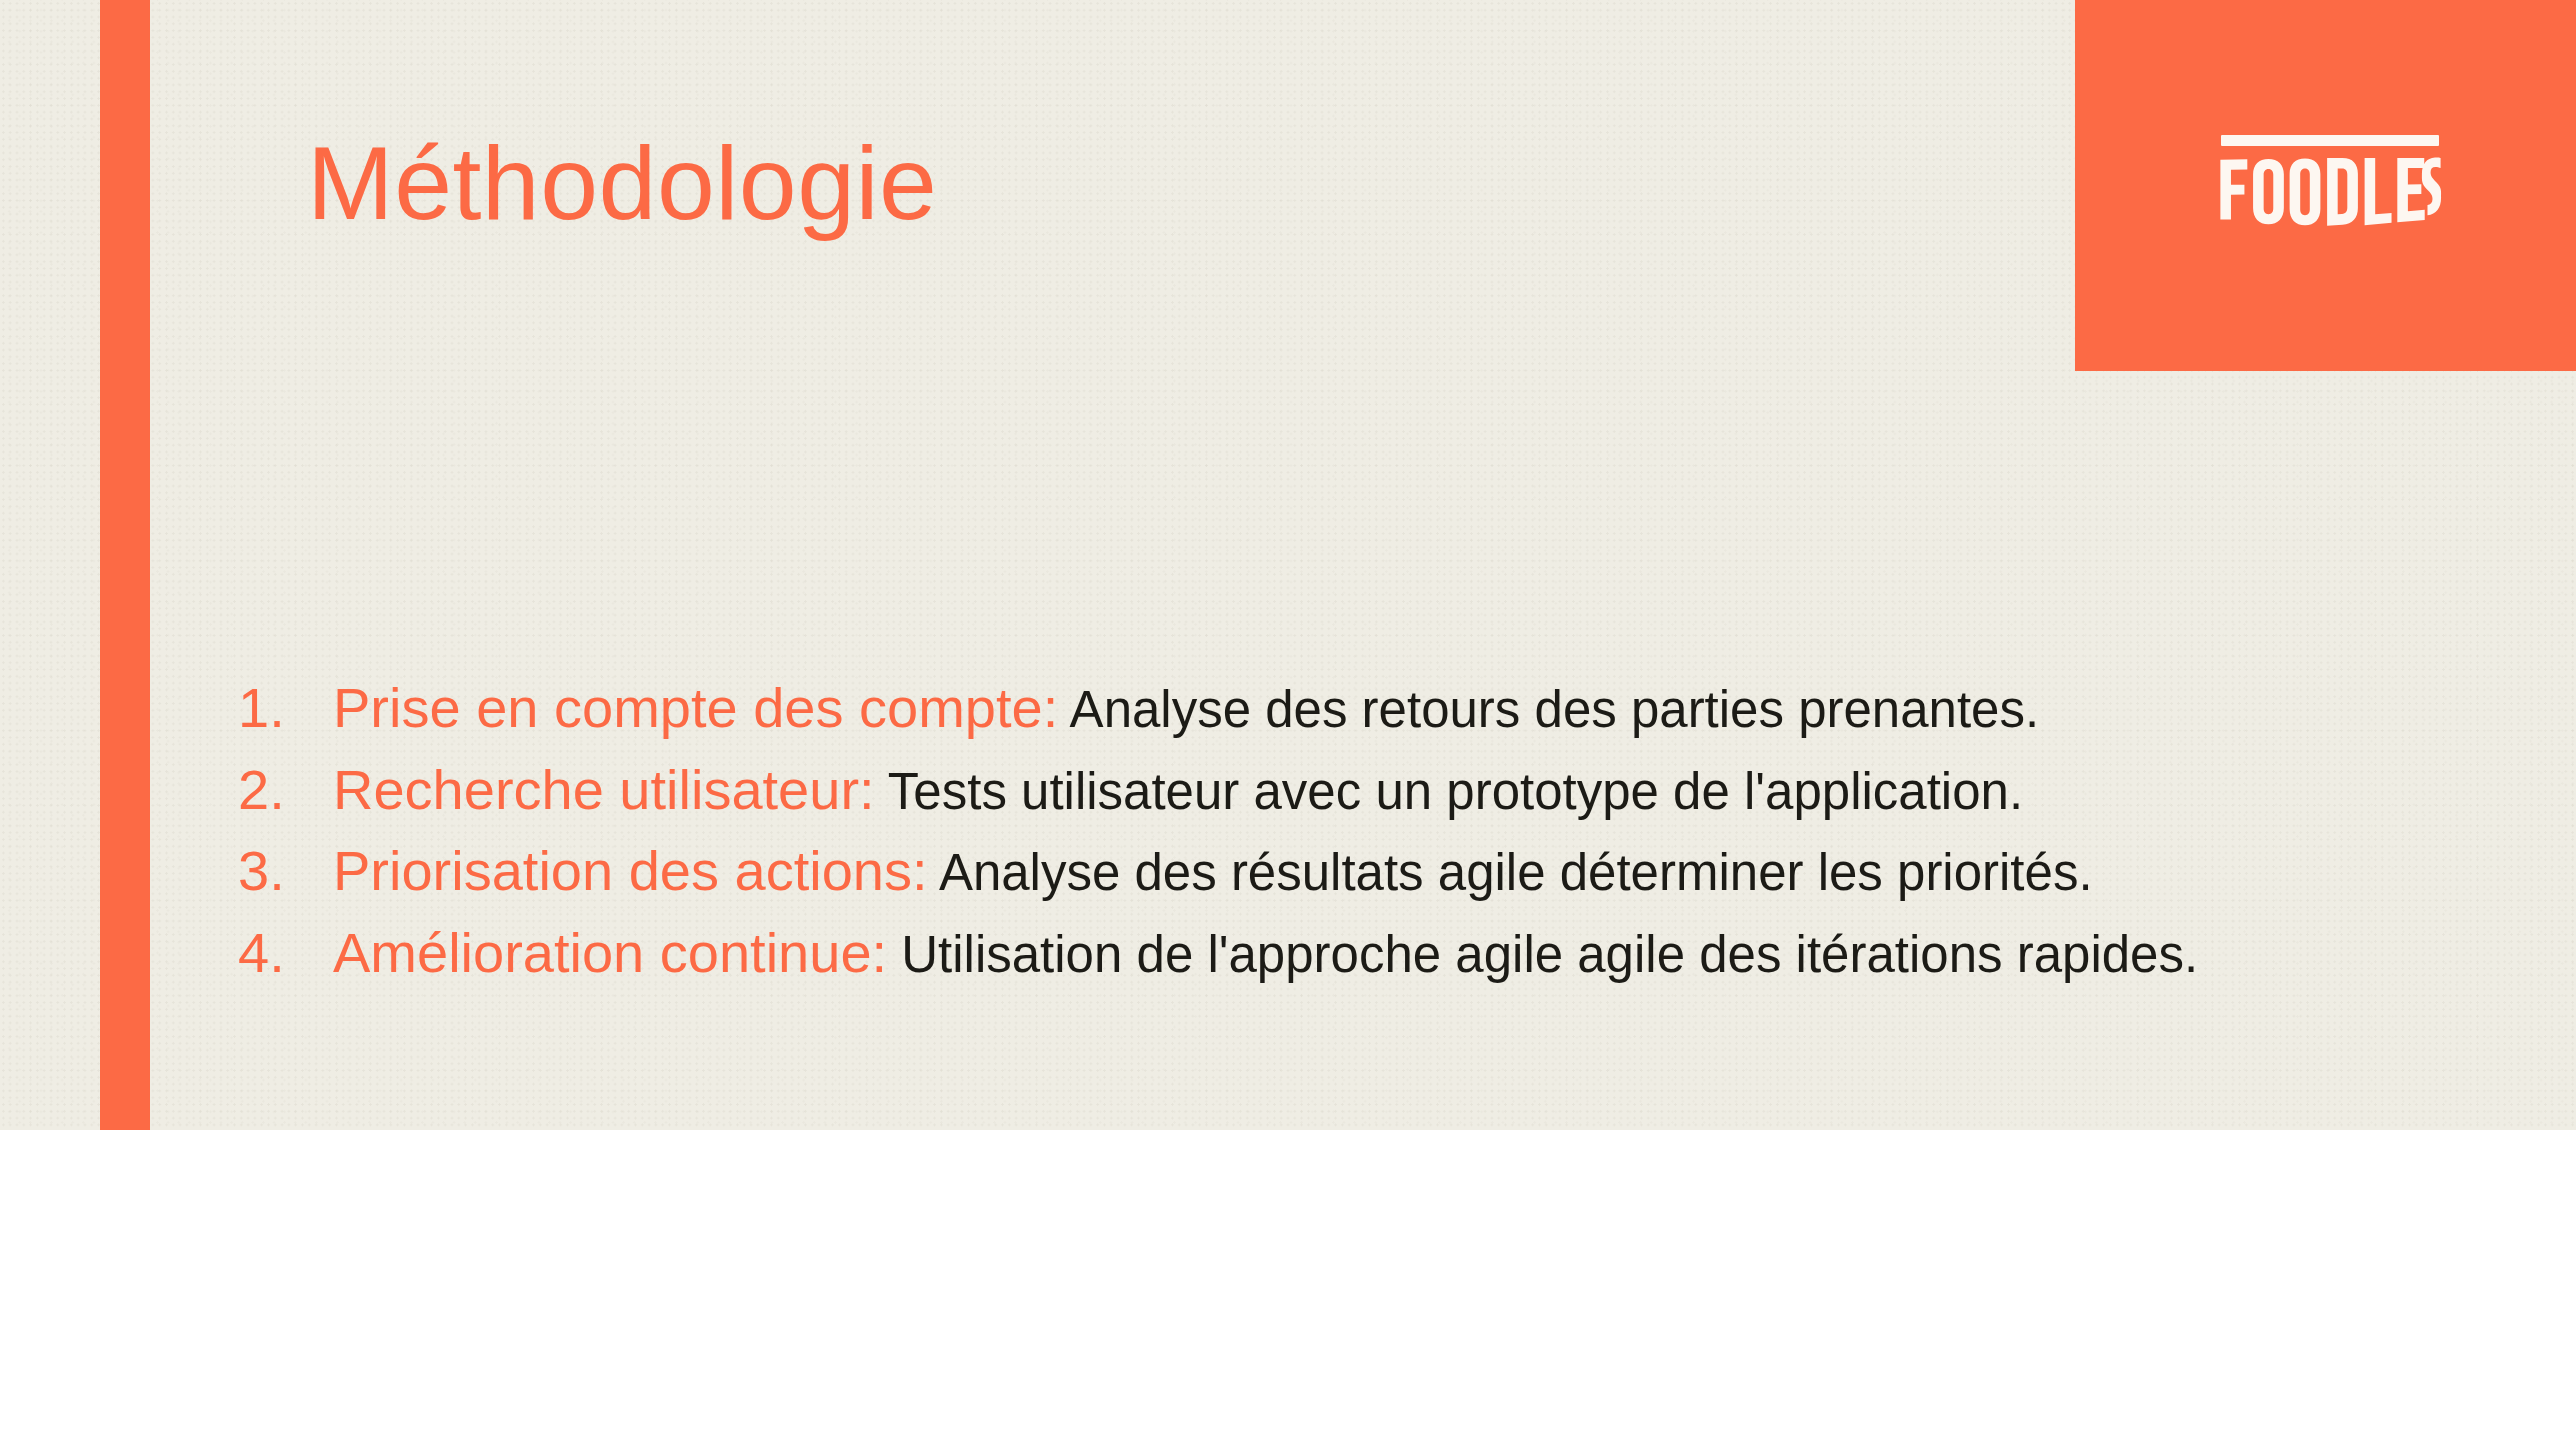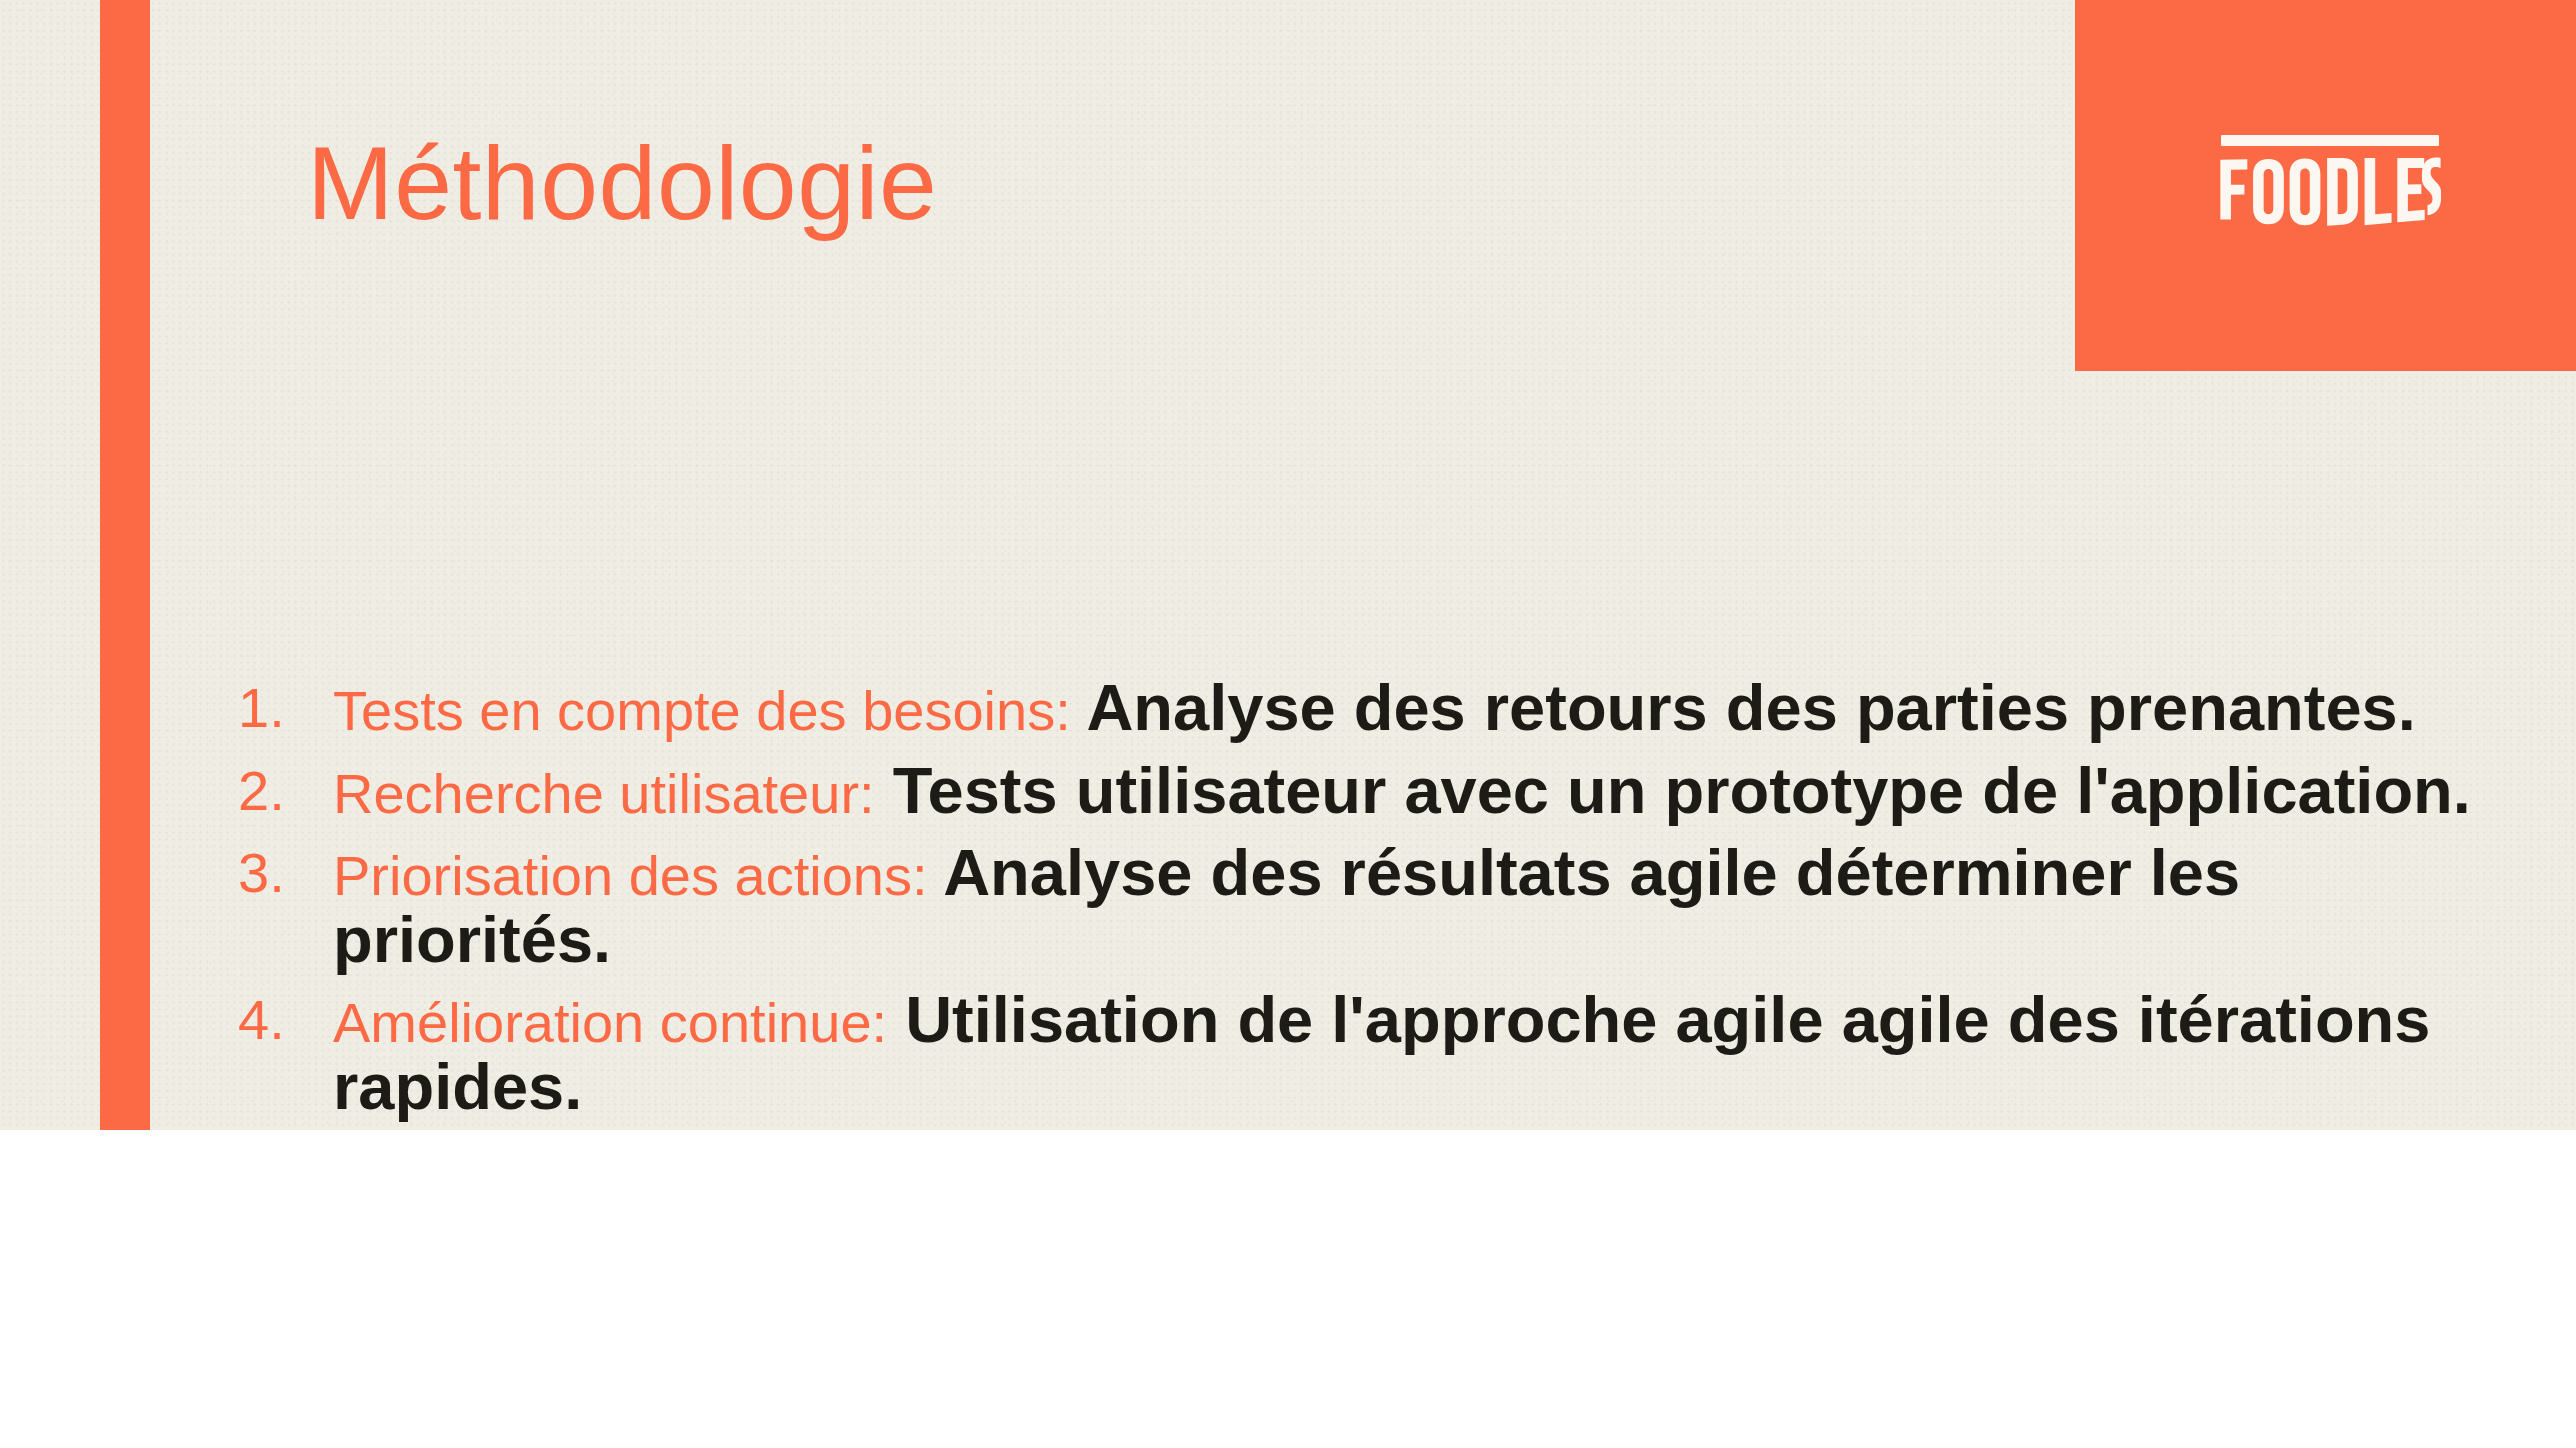--- a/index.html
+++ b/index.html
@@ -131,23 +131,23 @@
   }
   .step-title {
     color: #fc6a45;
     font-size: 56px;
     line-height: 64px;
     font-weight: 400;
     font-stretch: condensed;
   }
   .step-desc {
     color: #1c1b16;
-    font-size: 65px;
+    font-size: 51px;
     line-height: 64px;
-    font-weight: 700;
+    font-weight: 400;
     font-stretch: condensed;
   }
 </style>
 </head>
 <body>
 
 <div id="slide">
 
   <div id="left-bar"></div>
 
@@ -178,21 +178,21 @@
   </div>
 
   <div id="page-title">Méthodologie</div>
 
 
   <div id="steps-list">
 
     <div class="step">
       <div class="step-num">1.</div>
       <div class="step-body">
-        <span class="step-title">Tests en compte des besoins:</span><span class="step-desc"> </span><span class="step-desc">Analyse des retours des parties prenantes.</span>
+        <span class="step-title">Prise en compte des compte:</span><span class="step-desc"> </span><span class="step-desc">Analyse des retours des parties prenantes.</span>
       </div>
     </div>
 
     <div class="step">
       <div class="step-num">2.</div>
       <div class="step-body">
         <span class="step-title">Recherche utilisateur:</span><span class="step-desc"> </span><span class="step-desc">Tests utilisateur avec un prototype de l'application.</span>
       </div>
     </div>
 

